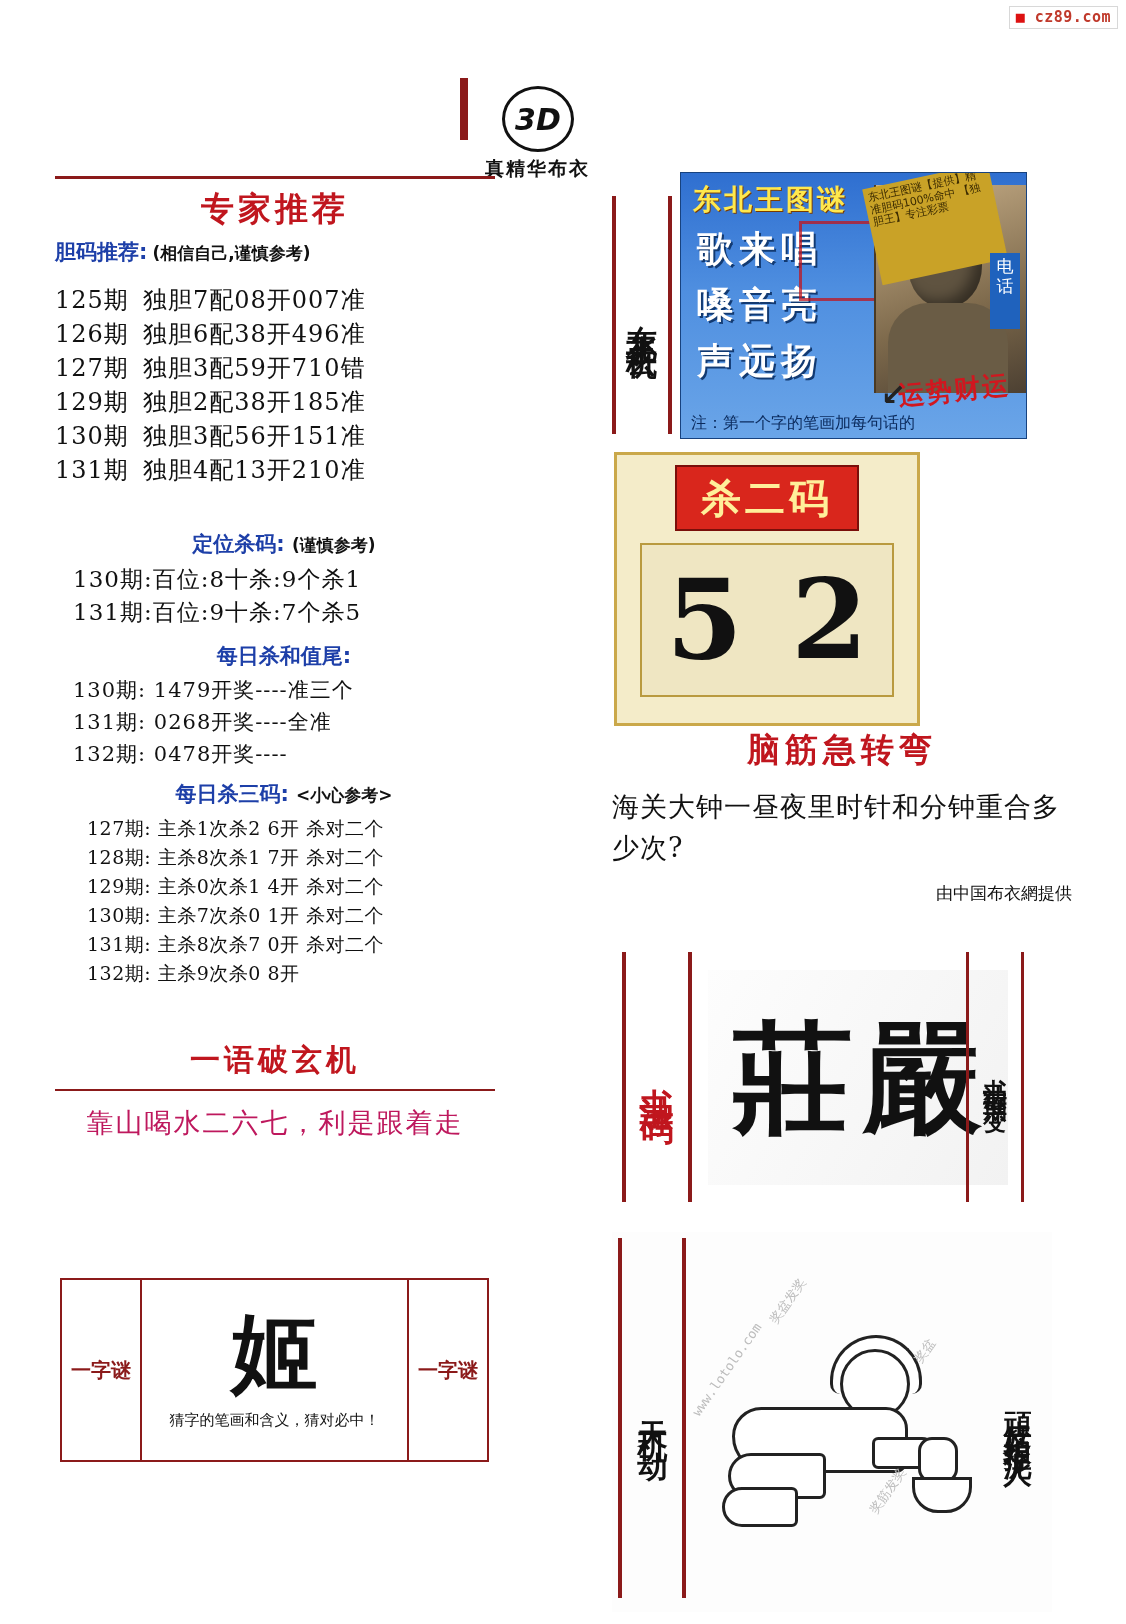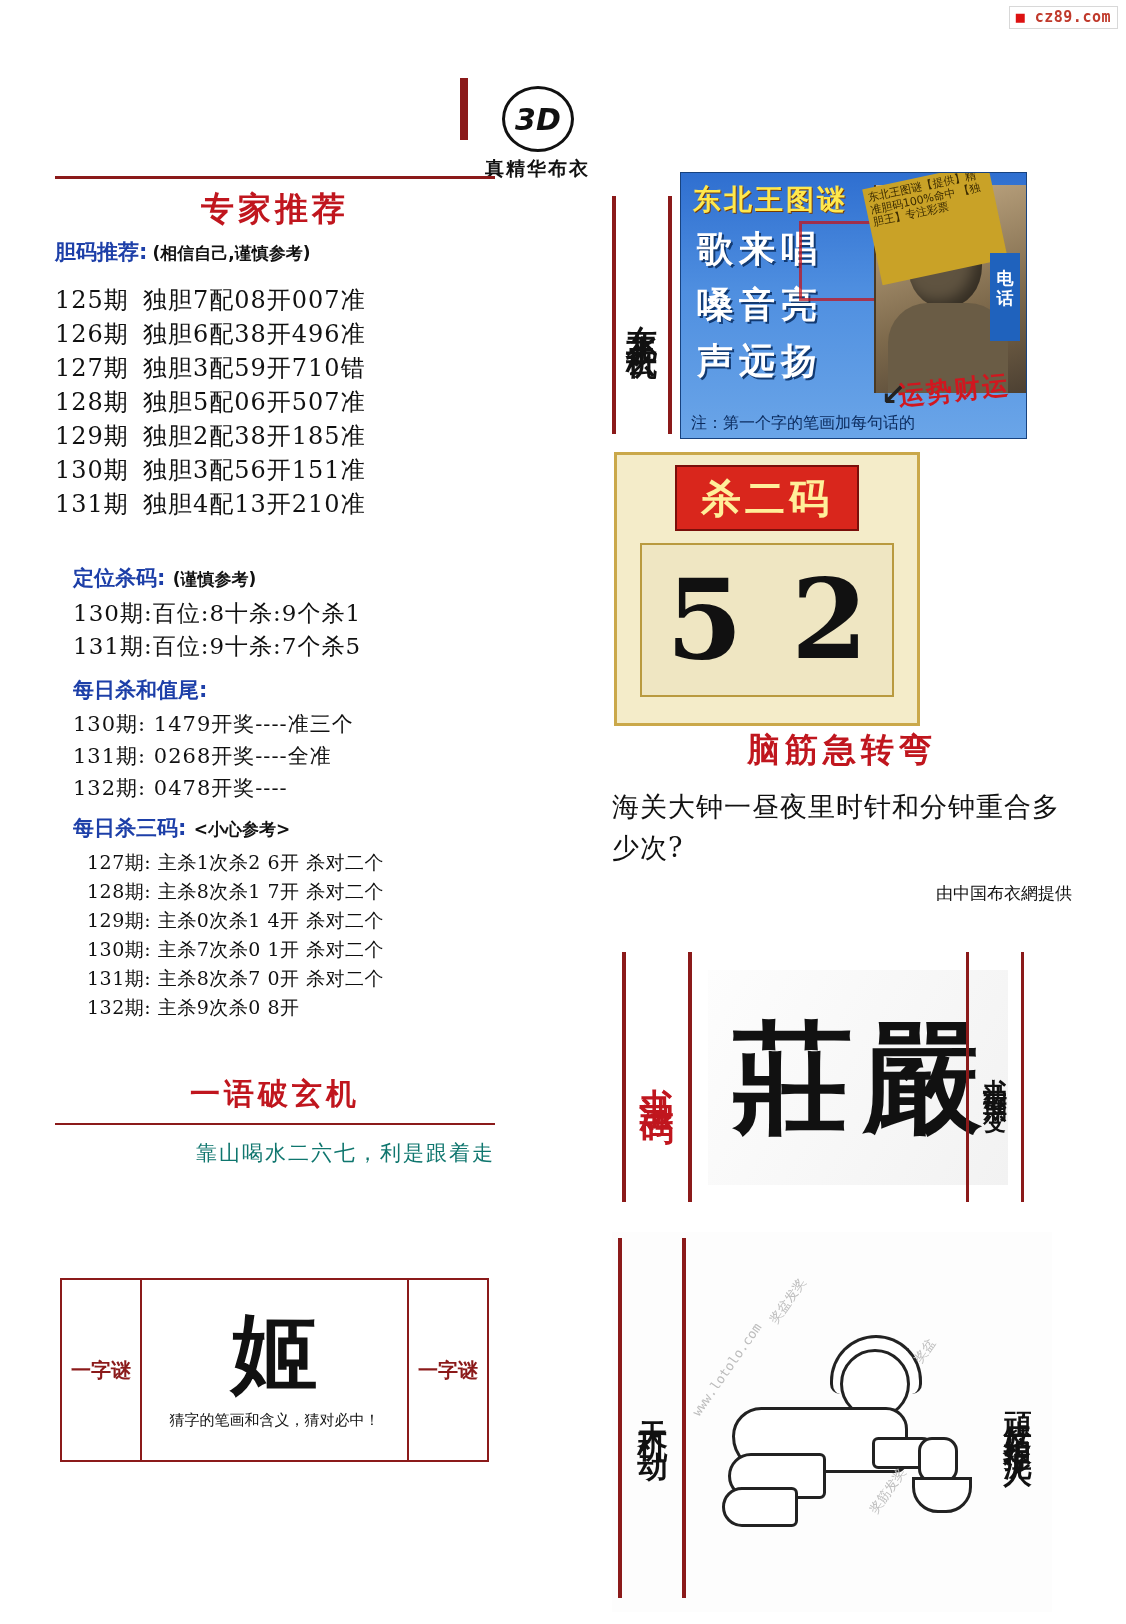--- a/index.html
+++ b/index.html
@@ -56,42 +56,42 @@
     font-size:24px;color:#111;letter-spacing:1px;
     margin-bottom:2px;white-space:nowrap;
     font-family:"DejaVu Serif","Liberation Serif",serif;
   }
   .rec-row .idx{display:inline-block;width:88px;}
   .rec-row .mid{display:inline-block;}
   .rec-row .res{}
 
   .blockgap{height:42px;}
 
-  .sec-head{color:#1d3fa8;font-weight:bold;font-size:21px;margin-bottom:6px;}
+  .sec-head{color:#1d3fa8;font-weight:bold;font-size:21px;margin-bottom:6px;text-align:center;}
   .sec-head .paren{color:#111;font-size:17px;}
 
   .kill-row{
     font-size:23px;color:#111;margin:2px 0;letter-spacing:1px;
     font-family:"DejaVu Serif","Liberation Serif",serif;
   }
   .daily-row{
     font-size:21px;color:#111;margin:4px 0;letter-spacing:1px;
     font-family:"DejaVu Serif","Liberation Serif",serif;
   }
   .three-row{
     font-size:19px;color:#111;margin:3px 0;letter-spacing:.5px;
     font-family:"DejaVu Serif","Liberation Serif",serif;
   }
 
   .yiyu-title{
     text-align:center;color:#c0161e;font-weight:bold;font-size:30px;
     letter-spacing:4px;margin:10px 0 8px 0;
   }
   .yiyu-text{
-    text-align:right;font-size:21px;color:#0f766e;letter-spacing:2px;margin:14px 0 8px 0;
+    text-align:center;font-size:27px;color:#be185d;letter-spacing:2px;margin:14px 0 8px 0;
     font-family:"DejaVu Serif","Liberation Serif",serif;
   }
 
   
   .riddle{
     position:absolute;left:60px;top:1278px;width:425px;height:180px;
     border:2px solid #8b1a1a;display:flex;
   }
   .riddle .side{
     width:78px;display:flex;flex-direction:column;align-items:center;justify-content:center;
@@ -146,22 +146,22 @@
   .buddha .head{
     position:absolute;left:32px;top:30px;width:74px;height:92px;border-radius:45%;
     background:#5f5340;box-shadow:inset -8px -6px 14px rgba(0,0,0,.45);
   }
   .buddha .body{
     position:absolute;left:12px;top:118px;width:120px;height:90px;border-radius:40px 40px 0 0;
     background:#6a5c45;
   }
   .phone-box{
     position:absolute;right:6px;top:80px;width:30px;height:72px;background:#1f62bd;
-    color:#fff;font-size:17px;font-weight:bold;text-align:center;line-height:1.15;
-    padding-top:16px;
+    color:#fff;font-size:17px;font-weight:normal;text-align:center;line-height:1.15;
+    padding-top:4px;
   }
   .redstamp{
     position:absolute;left:118px;top:48px;width:74px;height:74px;border:3px solid #c0161e;
     opacity:.75;
   }
   .side-yellow{
     position:absolute;left:190px;top:2px;width:120px;height:90px;
     transform:rotate(-12deg);
     background:#c9a227;color:#3a2a00;font-size:11px;line-height:1.15;
     padding:4px;overflow:hidden;
@@ -331,23 +331,20 @@
 
     <div class="rec-list">
       <div class="rec-row">
         <span class="idx">125期</span><span class="mid">独胆7配08开007</span><span class="res">准</span>
       </div>
       <div class="rec-row">
         <span class="idx">126期</span><span class="mid">独胆6配38开496</span><span class="res">准</span>
       </div>
       <div class="rec-row">
         <span class="idx">127期</span><span class="mid">独胆3配59开710</span><span class="res">错</span>
-      </div>
-      <div class="rec-row">
-        <span class="idx">128期</span><span class="mid">独胆5配06开507</span><span class="res">准</span>
       </div>
       <div class="rec-row">
         <span class="idx">129期</span><span class="mid">独胆2配38开185</span><span class="res">准</span>
       </div>
       <div class="rec-row">
         <span class="idx">130期</span><span class="mid">独胆3配56开151</span><span class="res">准</span>
       </div>
       <div class="rec-row">
         <span class="idx">131期</span><span class="mid">独胆4配13开210</span><span class="res">准</span>
       </div>

